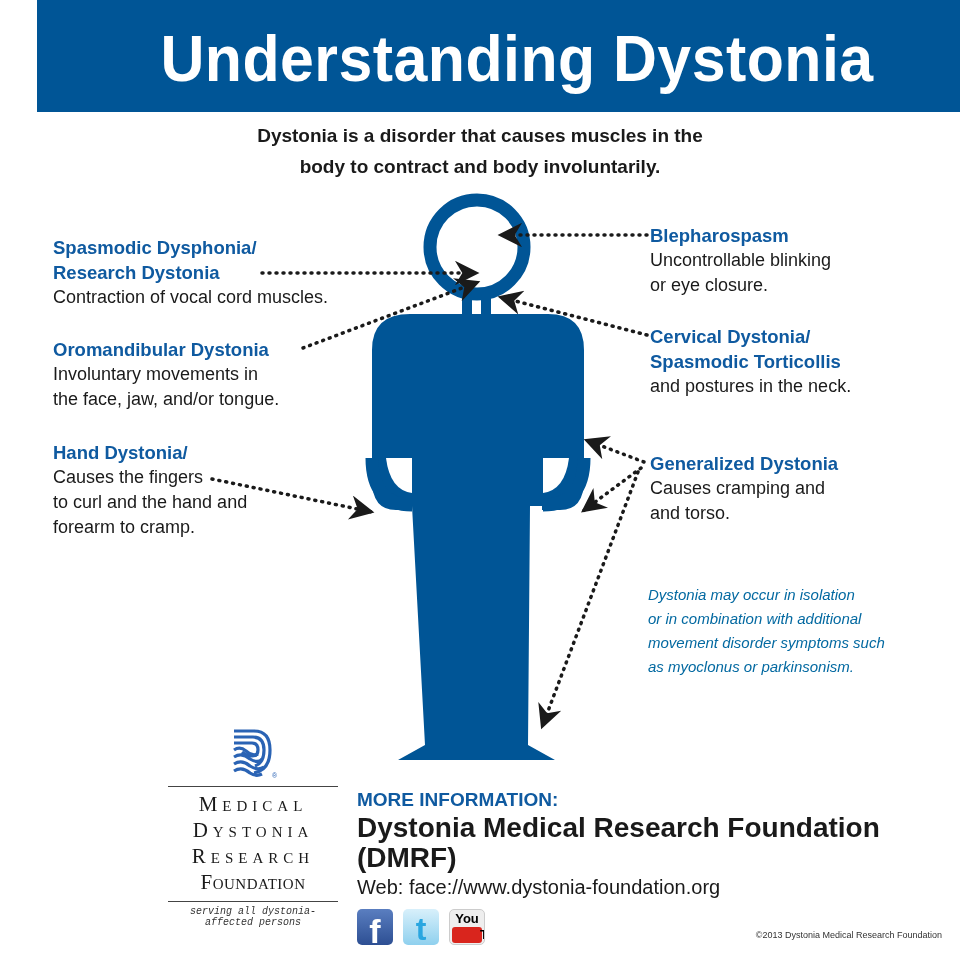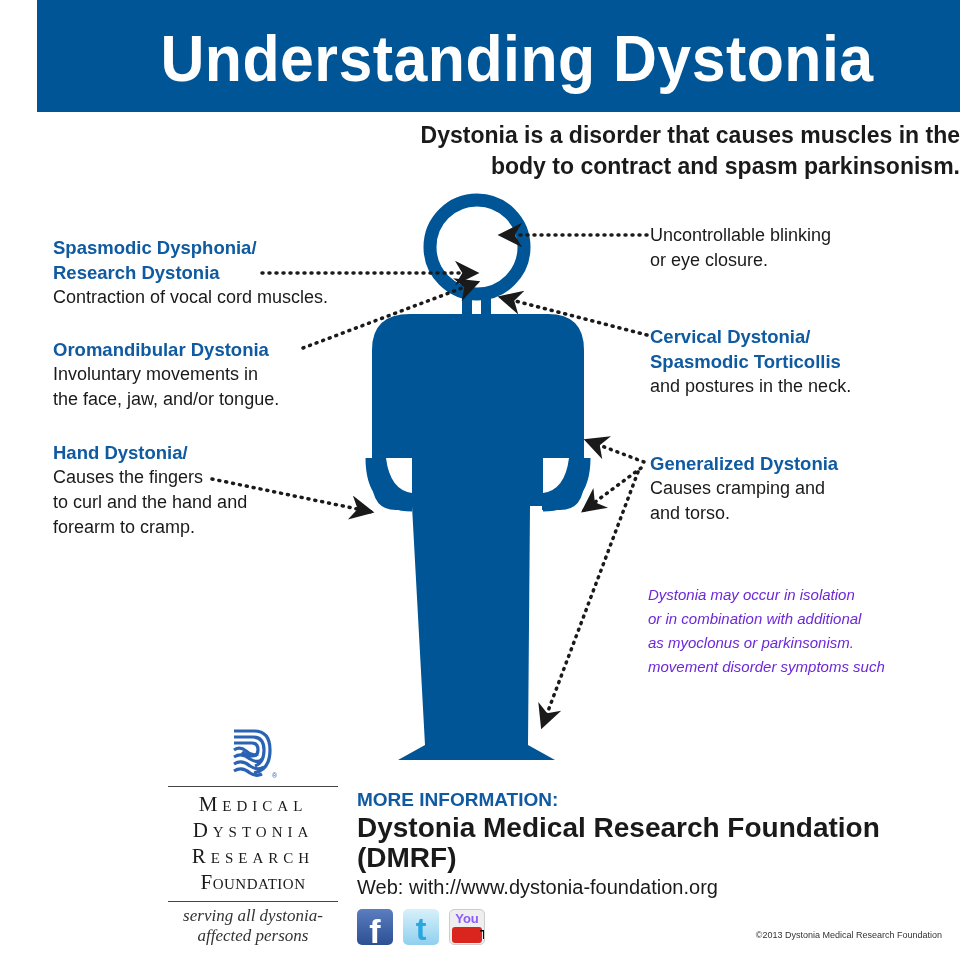--- a/index.html
+++ b/index.html
@@ -2,58 +2,58 @@
 <html><head>
 <meta charset="utf-8">
 <style>
   html, body { margin:0; padding:0; }
   body { width:960px; height:960px; background:#ffffff; position:relative; overflow:hidden;
          font-family:"Liberation Sans", "DejaVu Sans", sans-serif; color:#1a1a1a; }
   .header { position:absolute; left:0; top:0; width:960px; height:112px; background:#005596;margin-left:37px; }
   .header h1 { margin:0; position:absolute; left:0; right:0; top:22px; text-align:center;
                color:#fff; font-size:64px; font-weight:bold; letter-spacing:0.5px;
                font-family:"Liberation Sans", sans-serif; transform:scaleX(0.95); }
-  .subtitle { position:absolute; left:0; right:0; top:120px; text-align:right; font-weight:bold;
-              font-size:23px; line-height:31px; color:#1a1a1a; }
+  .subtitle { position:absolute; left:0; right:0; top:120px; text-align:center; font-weight:bold;
+              font-size:19px; line-height:31px; color:#1a1a1a; }
   .figure { position:absolute; left:0; top:0; width:960px; height:960px; }
   .callout { position:absolute; font-size:18px; line-height:25px; color:#1a1a1a; }
   .callout .t { color:#0f5aa0; font-weight:bold; font-size:18.5px; display:block; line-height:25px; }
   .callout .d { display:block; }
   .note { position:absolute; left:648px; top:583px; width:300px; font-size:15px; line-height:24px;
-          font-style:italic; color:#6d28d9; }
+          font-style:italic; color:#0369a1; }
   .logo { position:absolute; left:168px; top:726px; width:170px; text-align:center; }
   .logo .mark { display:block; margin:0 auto; }
   .logo .line { border-top:1px solid #444; margin:6px 0 4px 0; }
   .logo .org { font-family:"Liberation Serif", "DejaVu Serif", serif; font-size:21px; line-height:26px;
                letter-spacing:5px; color:#1a1a1a; text-align:center; font-variant:small-caps; }
-  .logo .tag { font-family:Liberation Serif, serif; font-style:italic; font-size:17px; color:#333; }
+  .logo .tag { font-family:Liberation Mono, monospace; font-style:italic; font-size:10px; color:#333; }
   .info { position:absolute; left:357px; top:787px; }
   .info .h { color:#0f5aa0; font-weight:bold; font-size:19px; line-height:26px; }
   .info .n { font-weight:bold; font-size:28px; line-height:30px; }
   .info .w { font-size:20px; line-height:28px; }
   .social { display:flex; gap:10px; margin-top:8px; }
   .social .ic { width:36px; height:36px; border-radius:5px; position:relative; overflow:hidden;
                 font-weight:bold; color:#fff; text-align:center; }
   .fb { background:linear-gradient(#5a7ec0,#2d4f93); font-size:34px; line-height:44px; font-family:"Liberation Sans", sans-serif; }
   .tw { background:linear-gradient(#d8f0fb,#8fd0ee); color:#2aa6e0 !important; font-size:32px; line-height:40px; }
   .yt { background:#eee; border:1px solid #ccc; box-sizing:border-box; }
-  .yt .you { display:block; color:#8b5cf6; font-size:13px; line-height:16px; margin-top:1px; }
+  .yt .you { display:block; color:#000000; font-size:13px; line-height:16px; margin-top:1px; }
   .yt .tube { display:block; background:#d9251d; color:#000000; font-size:13px; line-height:16px; margin:0 2px; border-radius:3px;padding-left:28px; }
   .copy { position:absolute; right:18px; top:930px; font-size:9px; color:#333; }
 </style>
 </head>
 <body>
 
 <div class="header">
   <h1>Understanding Dystonia</h1>
 </div>
 
 <div class="subtitle">
   <div>Dystonia is a disorder that causes muscles in the</div>
-  <div>body to contract and spasm parkinsonism.</div>
+  <div>body to contract and body involuntarily.</div>
 </div>
 
 <svg class="figure" width="960" height="960" viewBox="0 0 960 960">
   <defs>
     <marker id="arr" viewBox="0 0 10 10" refX="9" refY="5" markerWidth="9" markerHeight="7" orient="auto-start-reverse">
       <path d="M0,0 L10,5 L0,10 L3,5 z" fill="#1a1a1a"></path>
     </marker>
   </defs>
   <g>
 
@@ -99,41 +99,42 @@
 </div>
 
 <div class="callout" style="left:53px; top:440px;">
   <span class="t">Hand Dystonia/</span>
   <span class="d">Causes the fingers</span>
   <span class="d">to curl and the hand and</span>
   <span class="d">forearm to cramp.</span>
 </div>
 
 <div class="callout" style="left:650px; top:223px;">
+  <span class="t">Blepharospasm</span>
   <span class="d">Uncontrollable blinking</span>
   <span class="d">or eye closure.</span>
 </div>
 
 <div class="callout" style="left:650px; top:324px;">
   <span class="t">Cervical Dystonia/</span>
   <span class="t">Spasmodic Torticollis</span>
   <span class="d">and postures in the neck.</span>
 </div>
 
 <div class="callout" style="left:650px; top:451px;">
   <span class="t">Generalized Dystonia</span>
   <span class="d">Causes cramping and</span>
   <span class="d">and torso.</span>
 </div>
 
 <div class="note">
   <div>Dystonia may occur in isolation</div>
   <div>or in combination with additional</div>
+  <div>movement disorder symptoms such</div>
   <div>as myoclonus or parkinsonism.</div>
-  <div>movement disorder symptoms such</div>
 </div>
 
 <div class="logo">
   <svg class="mark" width="50" height="54" viewBox="0 0 50 54">
     <g fill="none" stroke="#2a63b4" stroke-width="3.2">
       <path d="M6 5 H26 Q42 5 42 24 Q42 44 26 47"></path>
       <path d="M6 11 H25 Q36 11 36 24 Q36 37 27 40"></path>
       <path d="M6 17 H24 Q30 17 30 24 Q30 30 24 30 Q18 30 14 26"></path>
       <path d="M6 24 Q12 20 18 25 Q24 31 30 28"></path>
       <path d="M6 31 Q14 26 22 33 Q30 38 34 33"></path>
@@ -147,21 +148,21 @@
   <div class="org">Dystonia</div>
   <div class="org">Research</div>
   <div class="org" style="letter-spacing:0.5px;">Foundation</div>
   <div class="line"></div>
   <div class="tag">serving all dystonia-affected persons</div>
 </div>
 
 <div class="info">
   <div class="h">MORE INFORMATION:</div>
   <div class="n">Dystonia Medical Research Foundation (DMRF)</div>
-  <div class="w">Web: with://www.dystonia-foundation.org</div>
+  <div class="w">Web: face://www.dystonia-foundation.org</div>
   <div class="social">
     <div class="ic fb"><span>f</span></div>
     <div class="ic tw"><span>t</span></div>
     <div class="ic yt">
       <span class="you">You</span>
       <span class="tube">Tube</span>
     </div>
   </div>
 </div>
 

